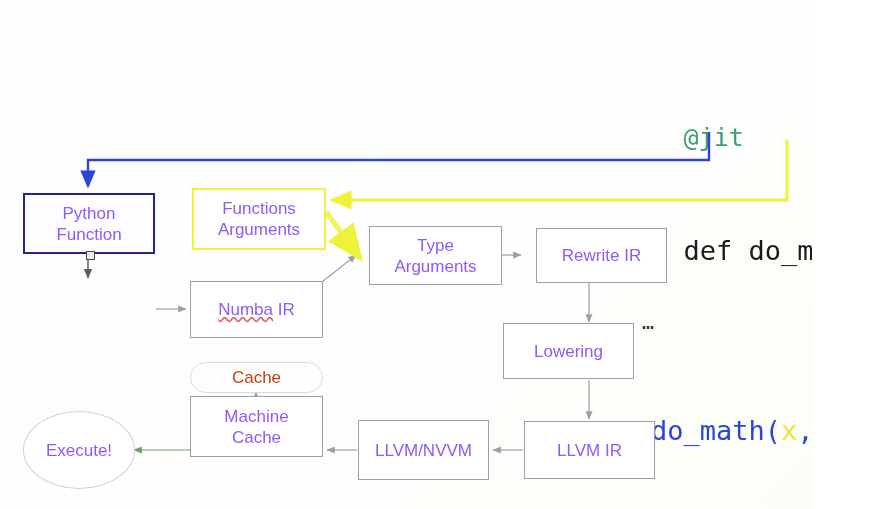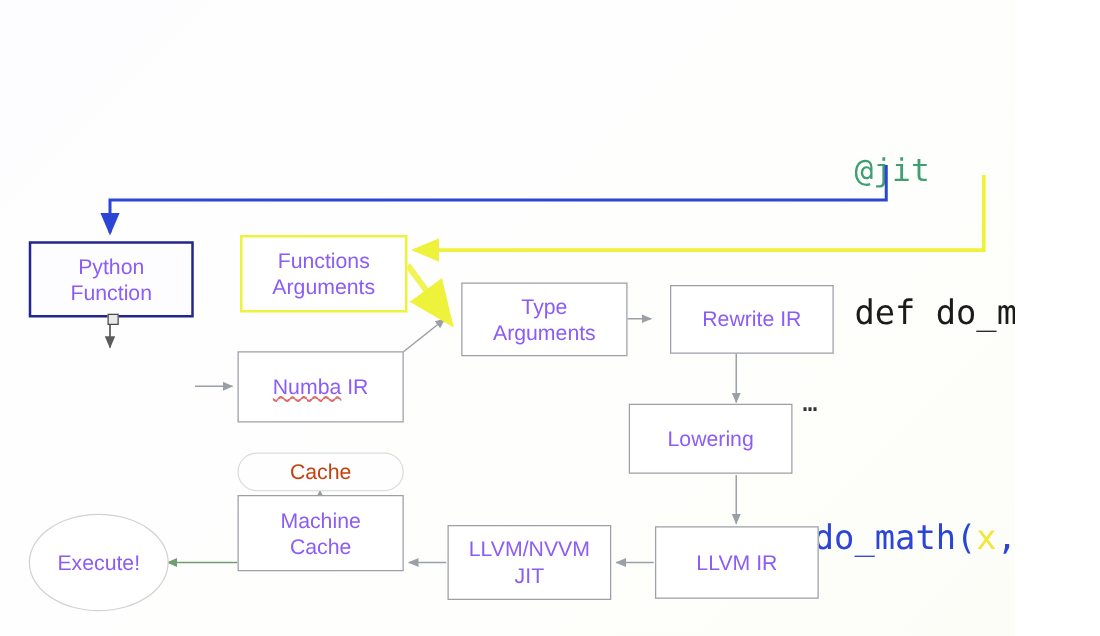--- a/index.html
+++ b/index.html
@@ -193,21 +193,20 @@
     <span class="lbl">Lowering</span>
   </div>
 
   <div class="node" style="left:524px; top:421px; width:131px; height:58px;">
     <span class="lbl">LLVM IR</span>
   </div>
 
   <div class="node" style="left:358px; top:420px; width:131px; height:60px;">
     <span>
         <span class="lbl">LLVM/NVVM</span>
-        <span class="lbl">JIT</span>
       </span>
   </div>
 
   <div class="node" style="left:190px; top:396px; width:133px; height:61px;">
     <span>
         <span class="lbl">Machine</span>
         <span class="lbl">Cache</span>
       </span>
   </div>
 

